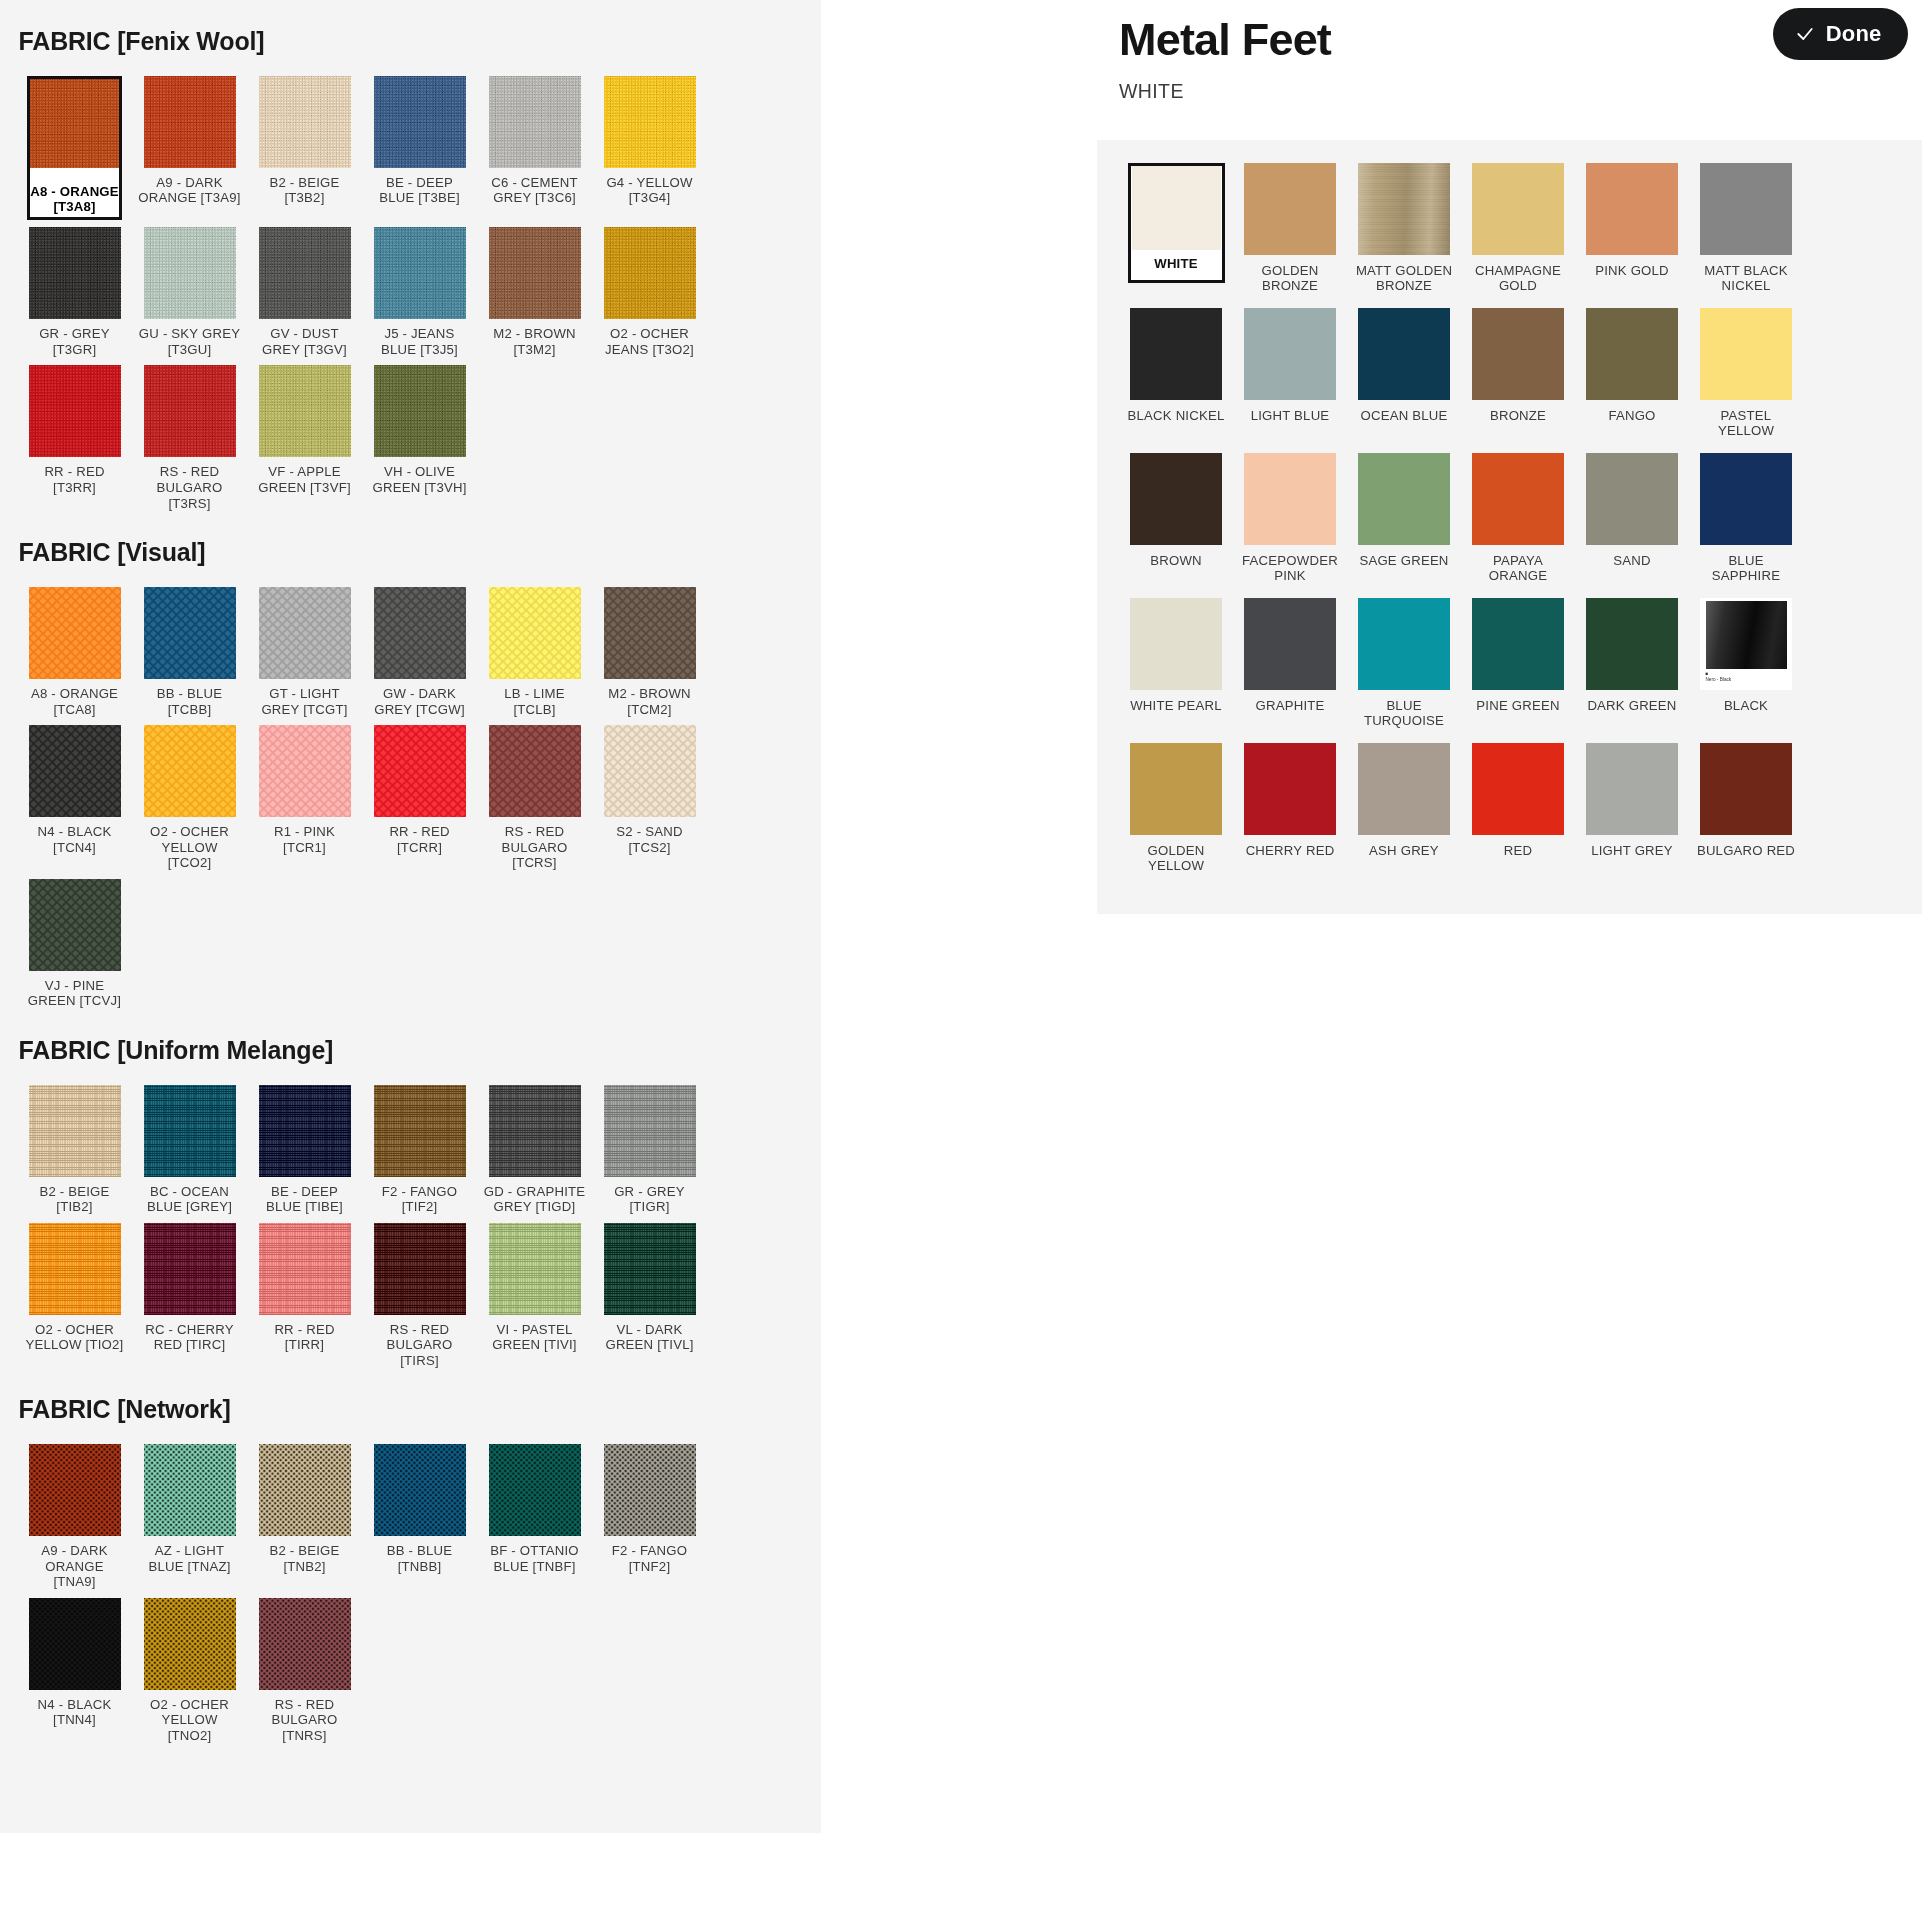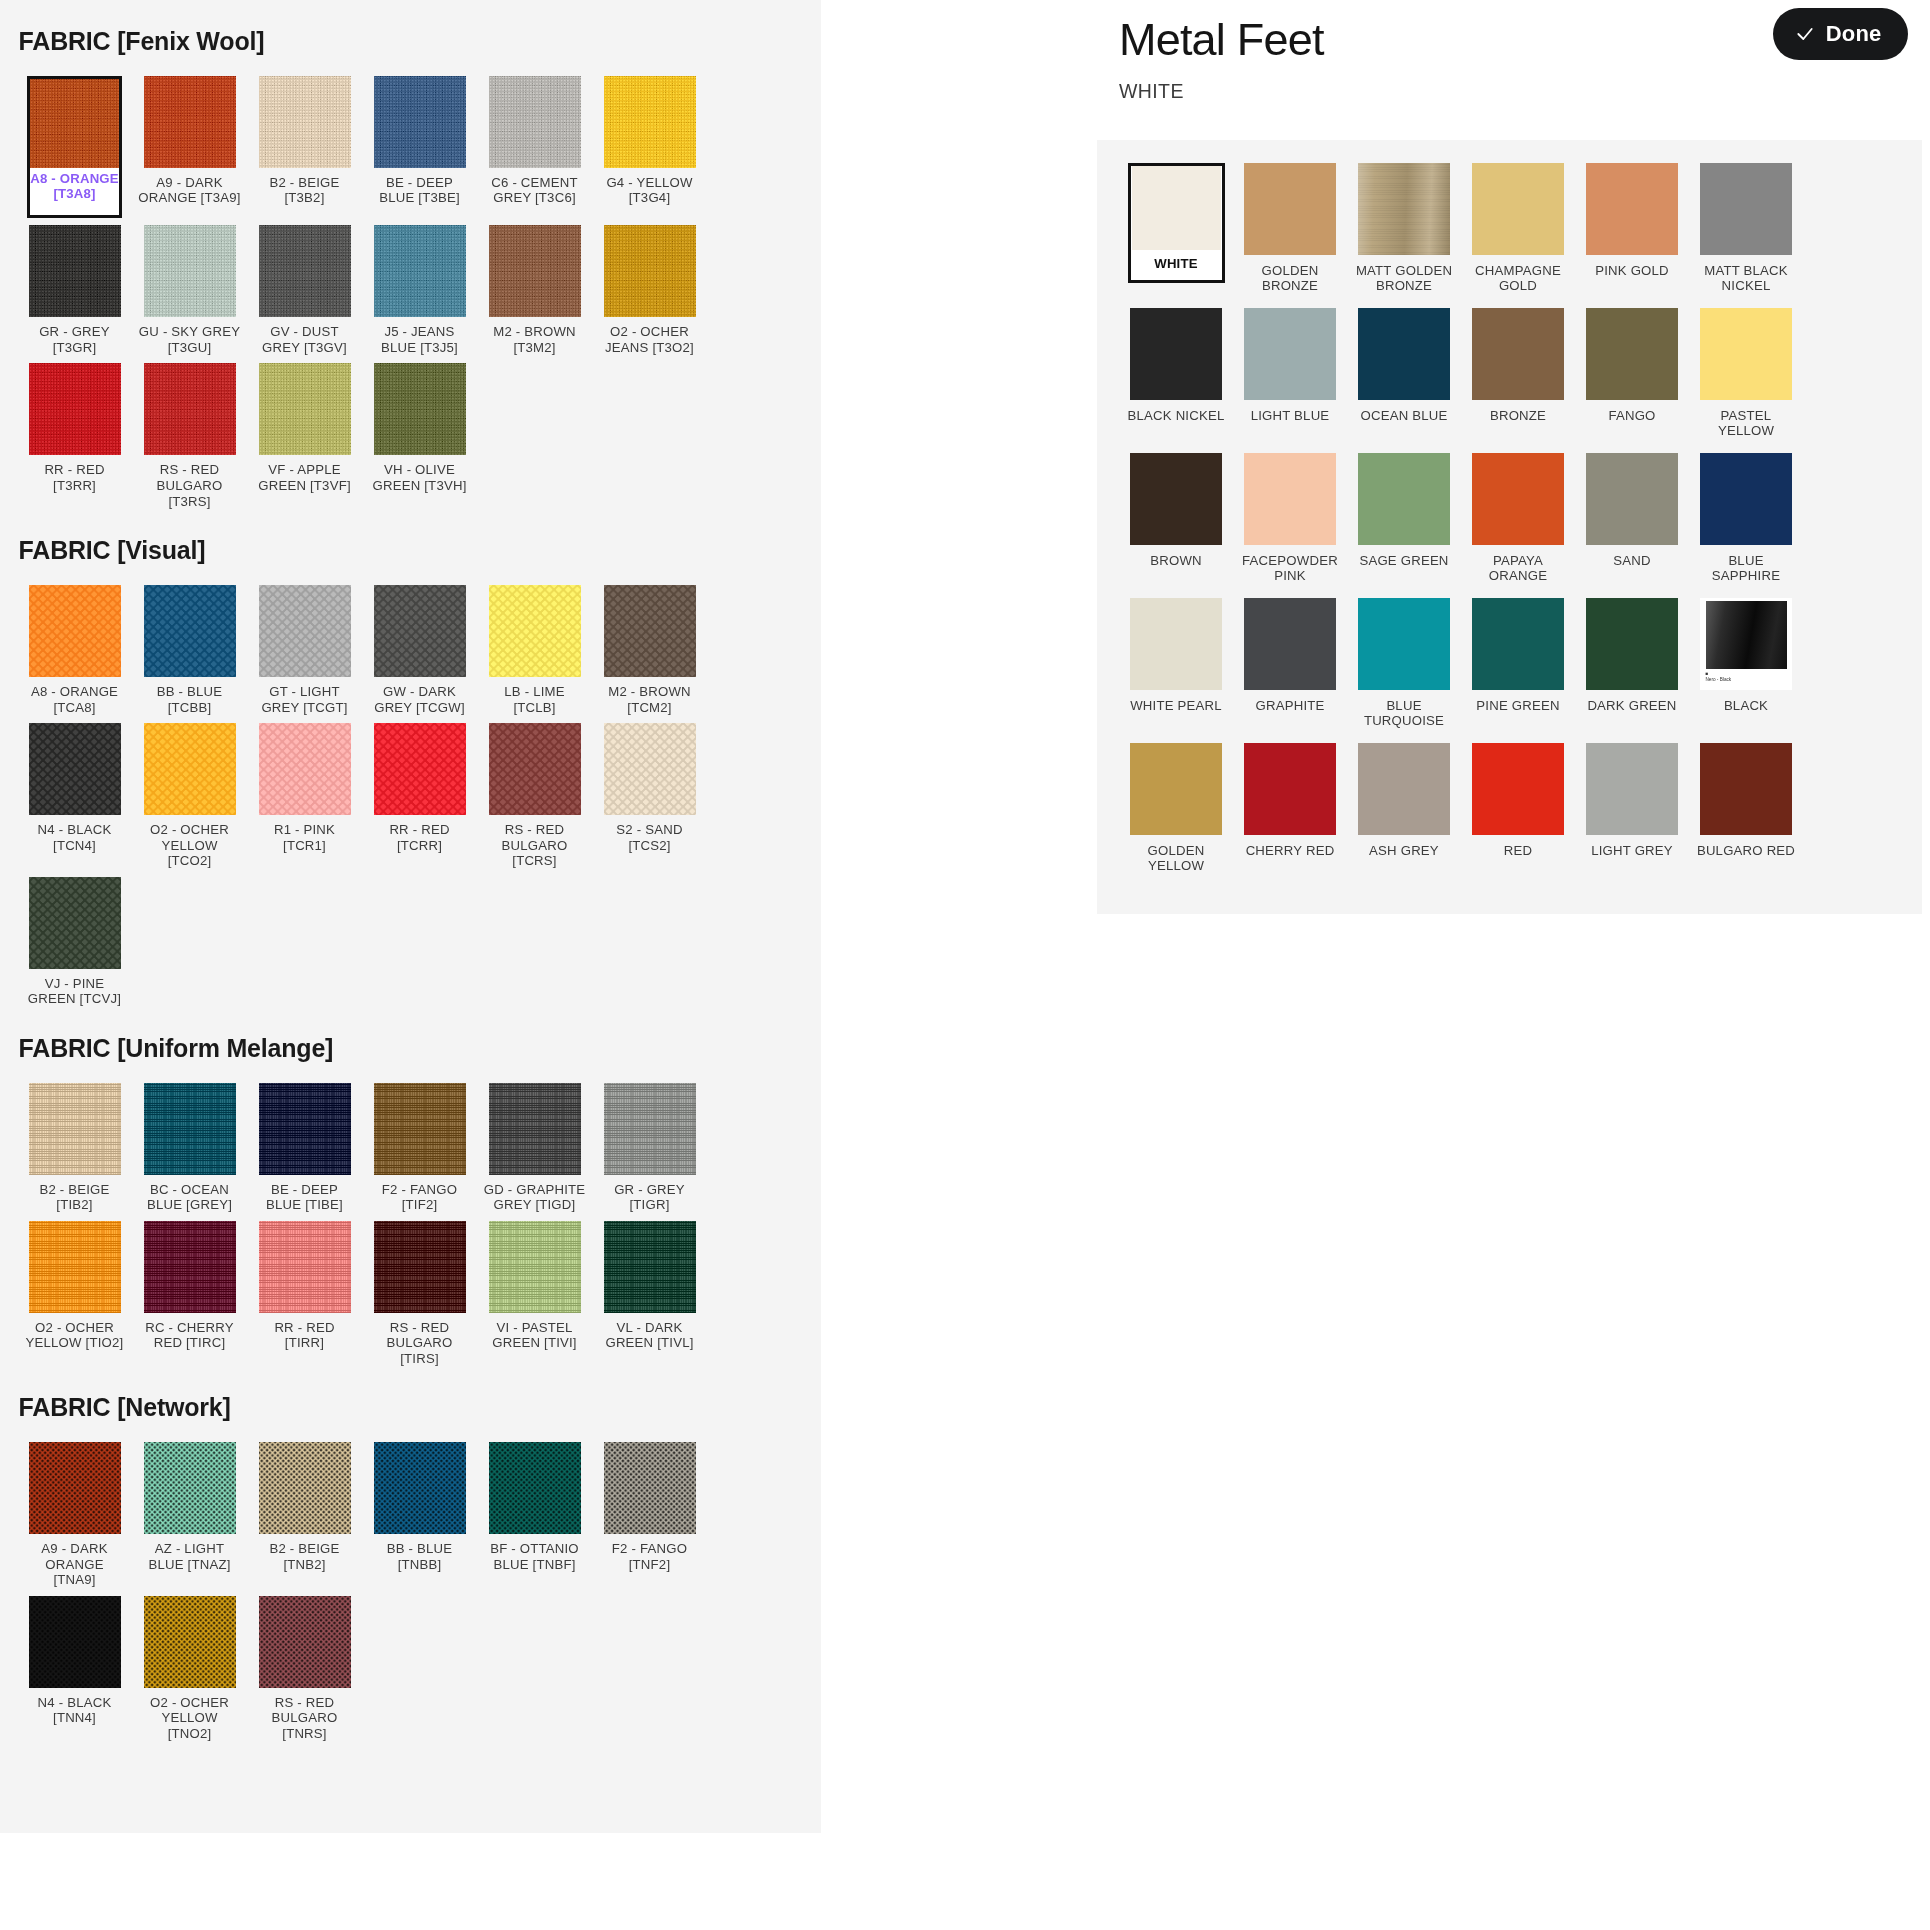--- a/index.html
+++ b/index.html
@@ -40,28 +40,28 @@
     width: 103px;
   }
   .sw.selected .sw-chip { border: 0; }
   .sw.selected .sel-box {
     border: 3.1px solid #111; background:#fff;
     display:flex; flex-direction:column; align-items:center;
     width: 95px;
   }
   .sw.selected .sel-box .sw-chip { width:89px; height:89px; }
   .sw.selected .sw-label {
-    font-weight: 700; color: #8b5cf6; margin-top: 3px;
-    padding-bottom: 13px; width: 89px;
+    font-weight: 700; color: #000000; margin-top: 16px;
+    padding-bottom: 2px; width: 89px;
   }
 
   
   .right-panel { position: absolute; left: 1097px; top: 0; width: 833px; height: 988px; }
   .rp-head { padding: 14px 0 0 22px; position: relative; height: 117px; }
-  .rp-title { font-size: 45px; font-weight: 400; color: #151515; letter-spacing: -0.8px; }
+  .rp-title { font-size: 45px; font-weight: 700; color: #151515; letter-spacing: -0.8px; }
   .rp-sub { margin-top: 14px; font-size: 19.5px; color: #3c3c3c; letter-spacing: 0.4px; }
   .done-btn {
     position: absolute; right: 22px; top: 7.8px;
     background: #17181a; color: #fff; border-radius: 37px;
     padding: 13.2px 26.5px 13.2px 22px; display: flex; align-items: center; gap: 11px;
     font-size: 22px; font-weight: 700; letter-spacing: 0.2px; cursor: pointer;
   }
   .check-ico { width: 20px; height: 20px; display:inline-block; }
   .metal-card {
     margin: 23px 0 0 0; background: #f4f4f4;

